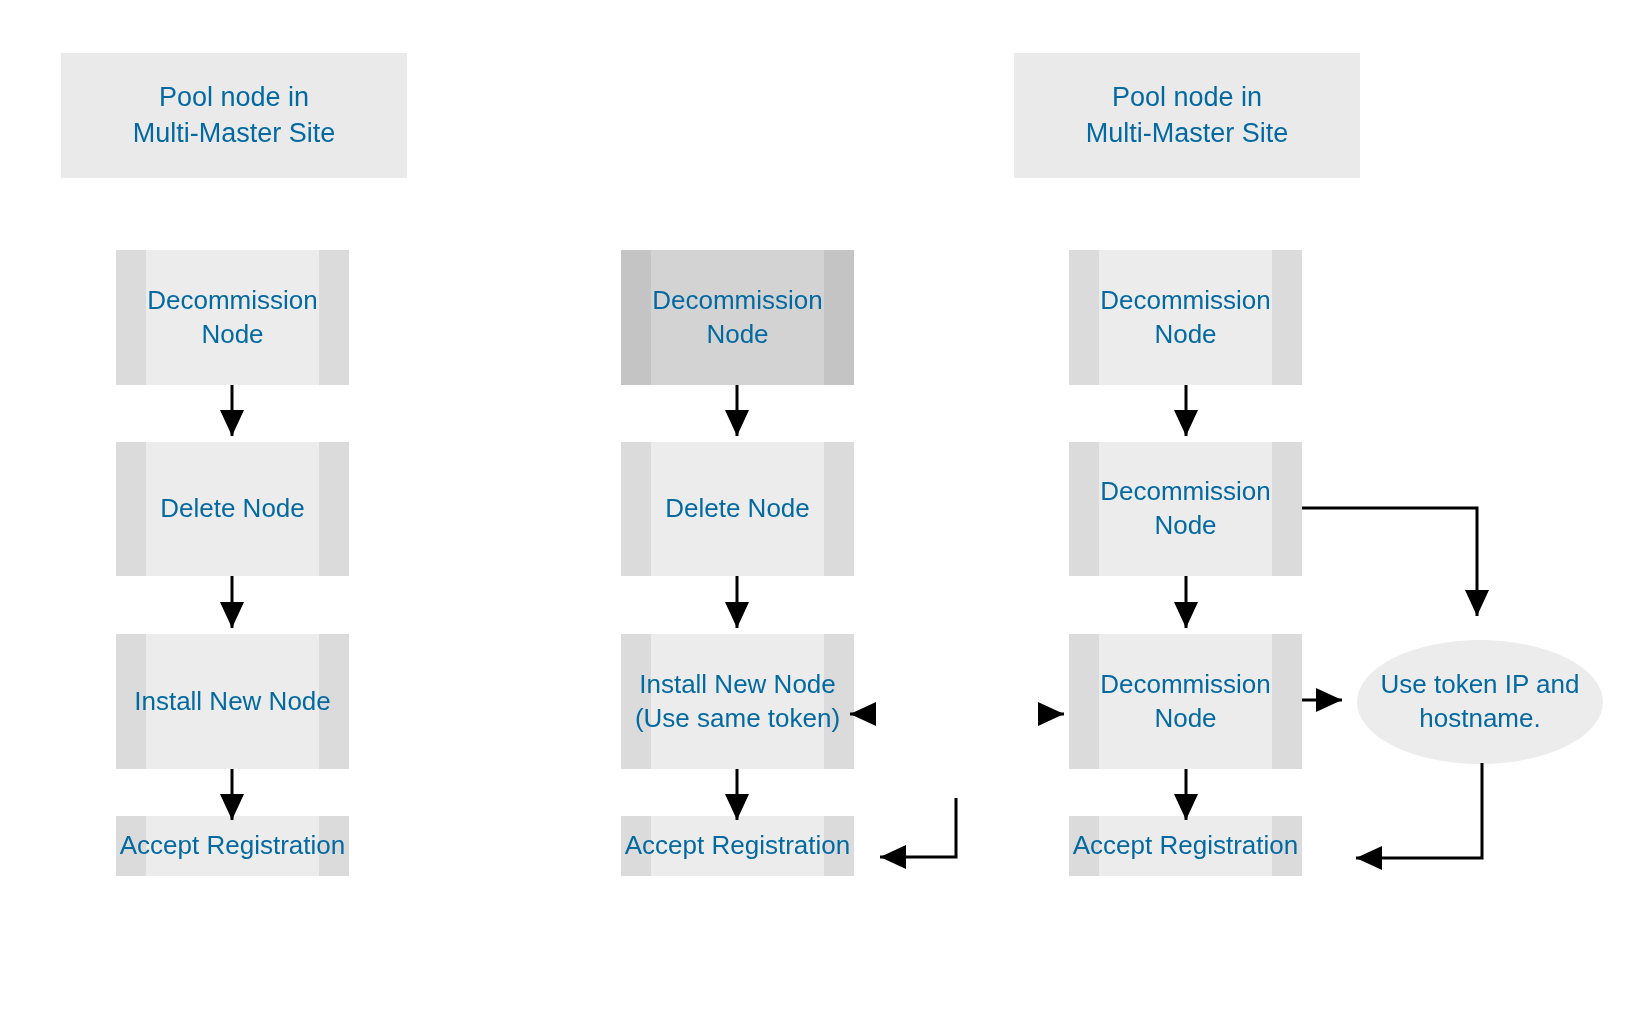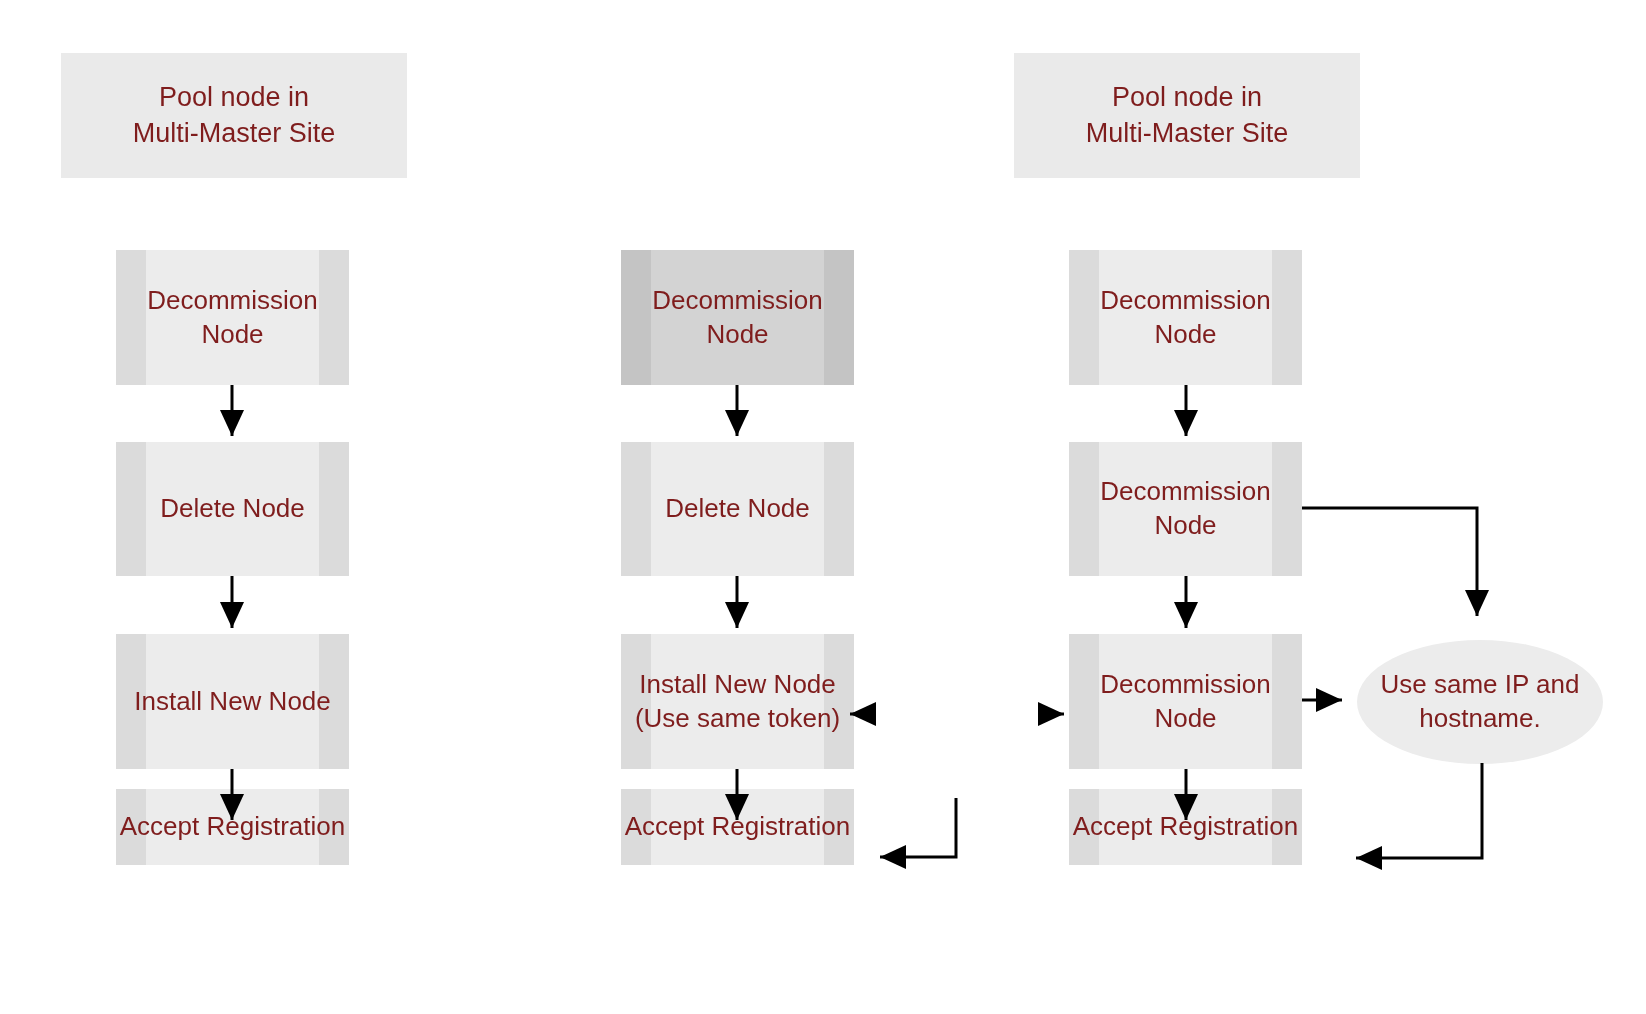--- a/index.html
+++ b/index.html
@@ -2,21 +2,21 @@
 <html><head>
 <meta charset="utf-8">
 <style>
   html, body { margin: 0; padding: 0; background: #ffffff; }
   #canvas {
     position: relative;
     width: 1646px;
     height: 1014px;
     background: #ffffff;
     font-family: "Liberation Sans", "DejaVu Sans", sans-serif;
-    color: #7f1d1d;
+    color: #0369a1;
     overflow: hidden;
   }
 
   
   .col-header {
     position: absolute;
     width: 346px;
     height: 125px;
     background: #eaeaea;
     display: flex;
@@ -51,21 +51,21 @@
     position: relative;
     z-index: 2;
     text-align: center;
     font-size: 26px;
     line-height: 1.3;
     white-space: pre-line;
   }
   .row-1 { top: 250px; height: 135px; }
   .row-2 { top: 442px; height: 134px; }
   .row-3 { top: 634px; height: 135px; }
-  .row-4 { top: 789px; height: 76px; border-radius: 19px;  }
+  .row-4 { top: 816px; height: 60px; border-radius: 19px;  }
   .col-l { left: 116px;  }
   .col-m { left: 621px;  }
   .col-r { left: 1069px; }
 
   
   .shape {
     position: absolute;
     background: #ececec;
     border-radius: 50%;
     display: flex;
@@ -165,21 +165,21 @@
     <span class="bar right"></span>
     <span class="node-label">Decommission
 Node</span>
   </div>
   <div class="node col-r row-4">
     <span class="bar left"></span>
     <span class="bar right"></span>
     <span class="node-label">Accept Registration</span>
   </div>
 
-  <div class="shape" id="ellipse-note">Use same IP and
+  <div class="shape" id="ellipse-note">Use token IP and
 hostname.</div>
 
   <svg class="connectors" viewBox="0 0 1646 1014">
     <defs>
       <marker id="ah" markerUnits="userSpaceOnUse" markerWidth="28" markerHeight="26" refX="26" refY="12" orient="auto">
         <path d="M0 0 L26 12 L0 24 Z" fill="#000000"></path>
       </marker>
     </defs>
 
     <path class="link" d="M232 385 L232 436" marker-end="url(#ah)"></path>

